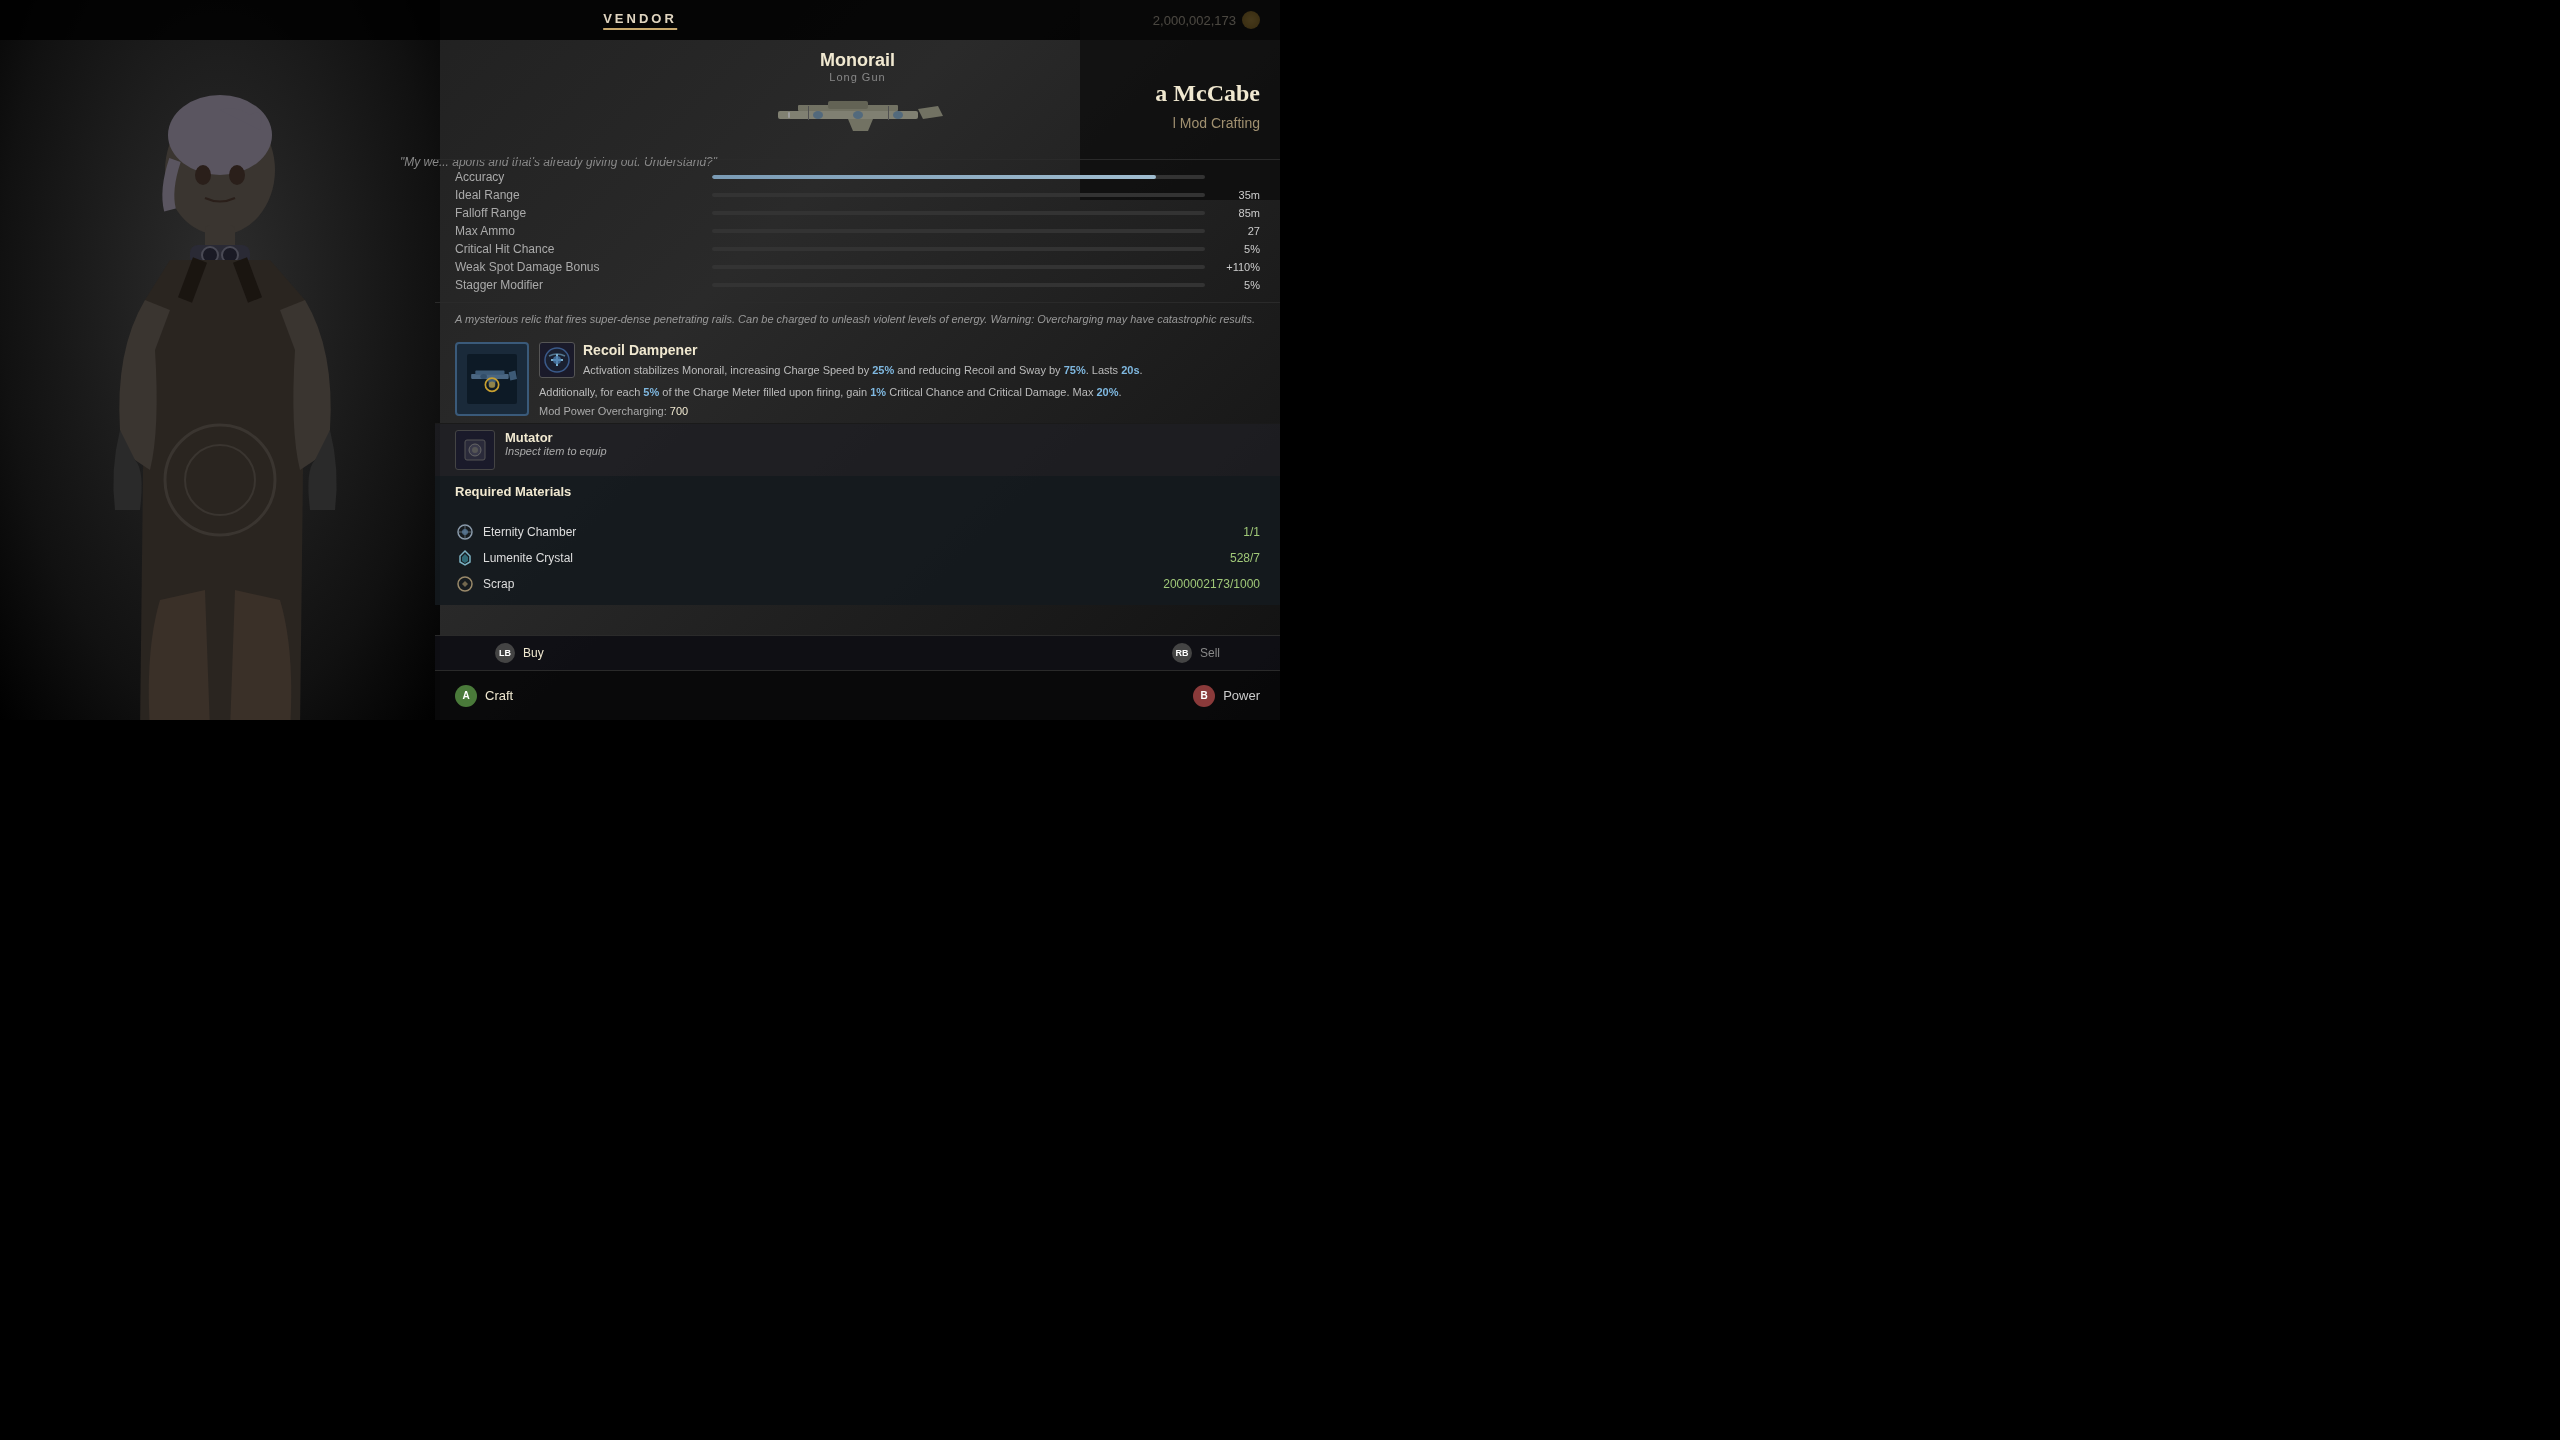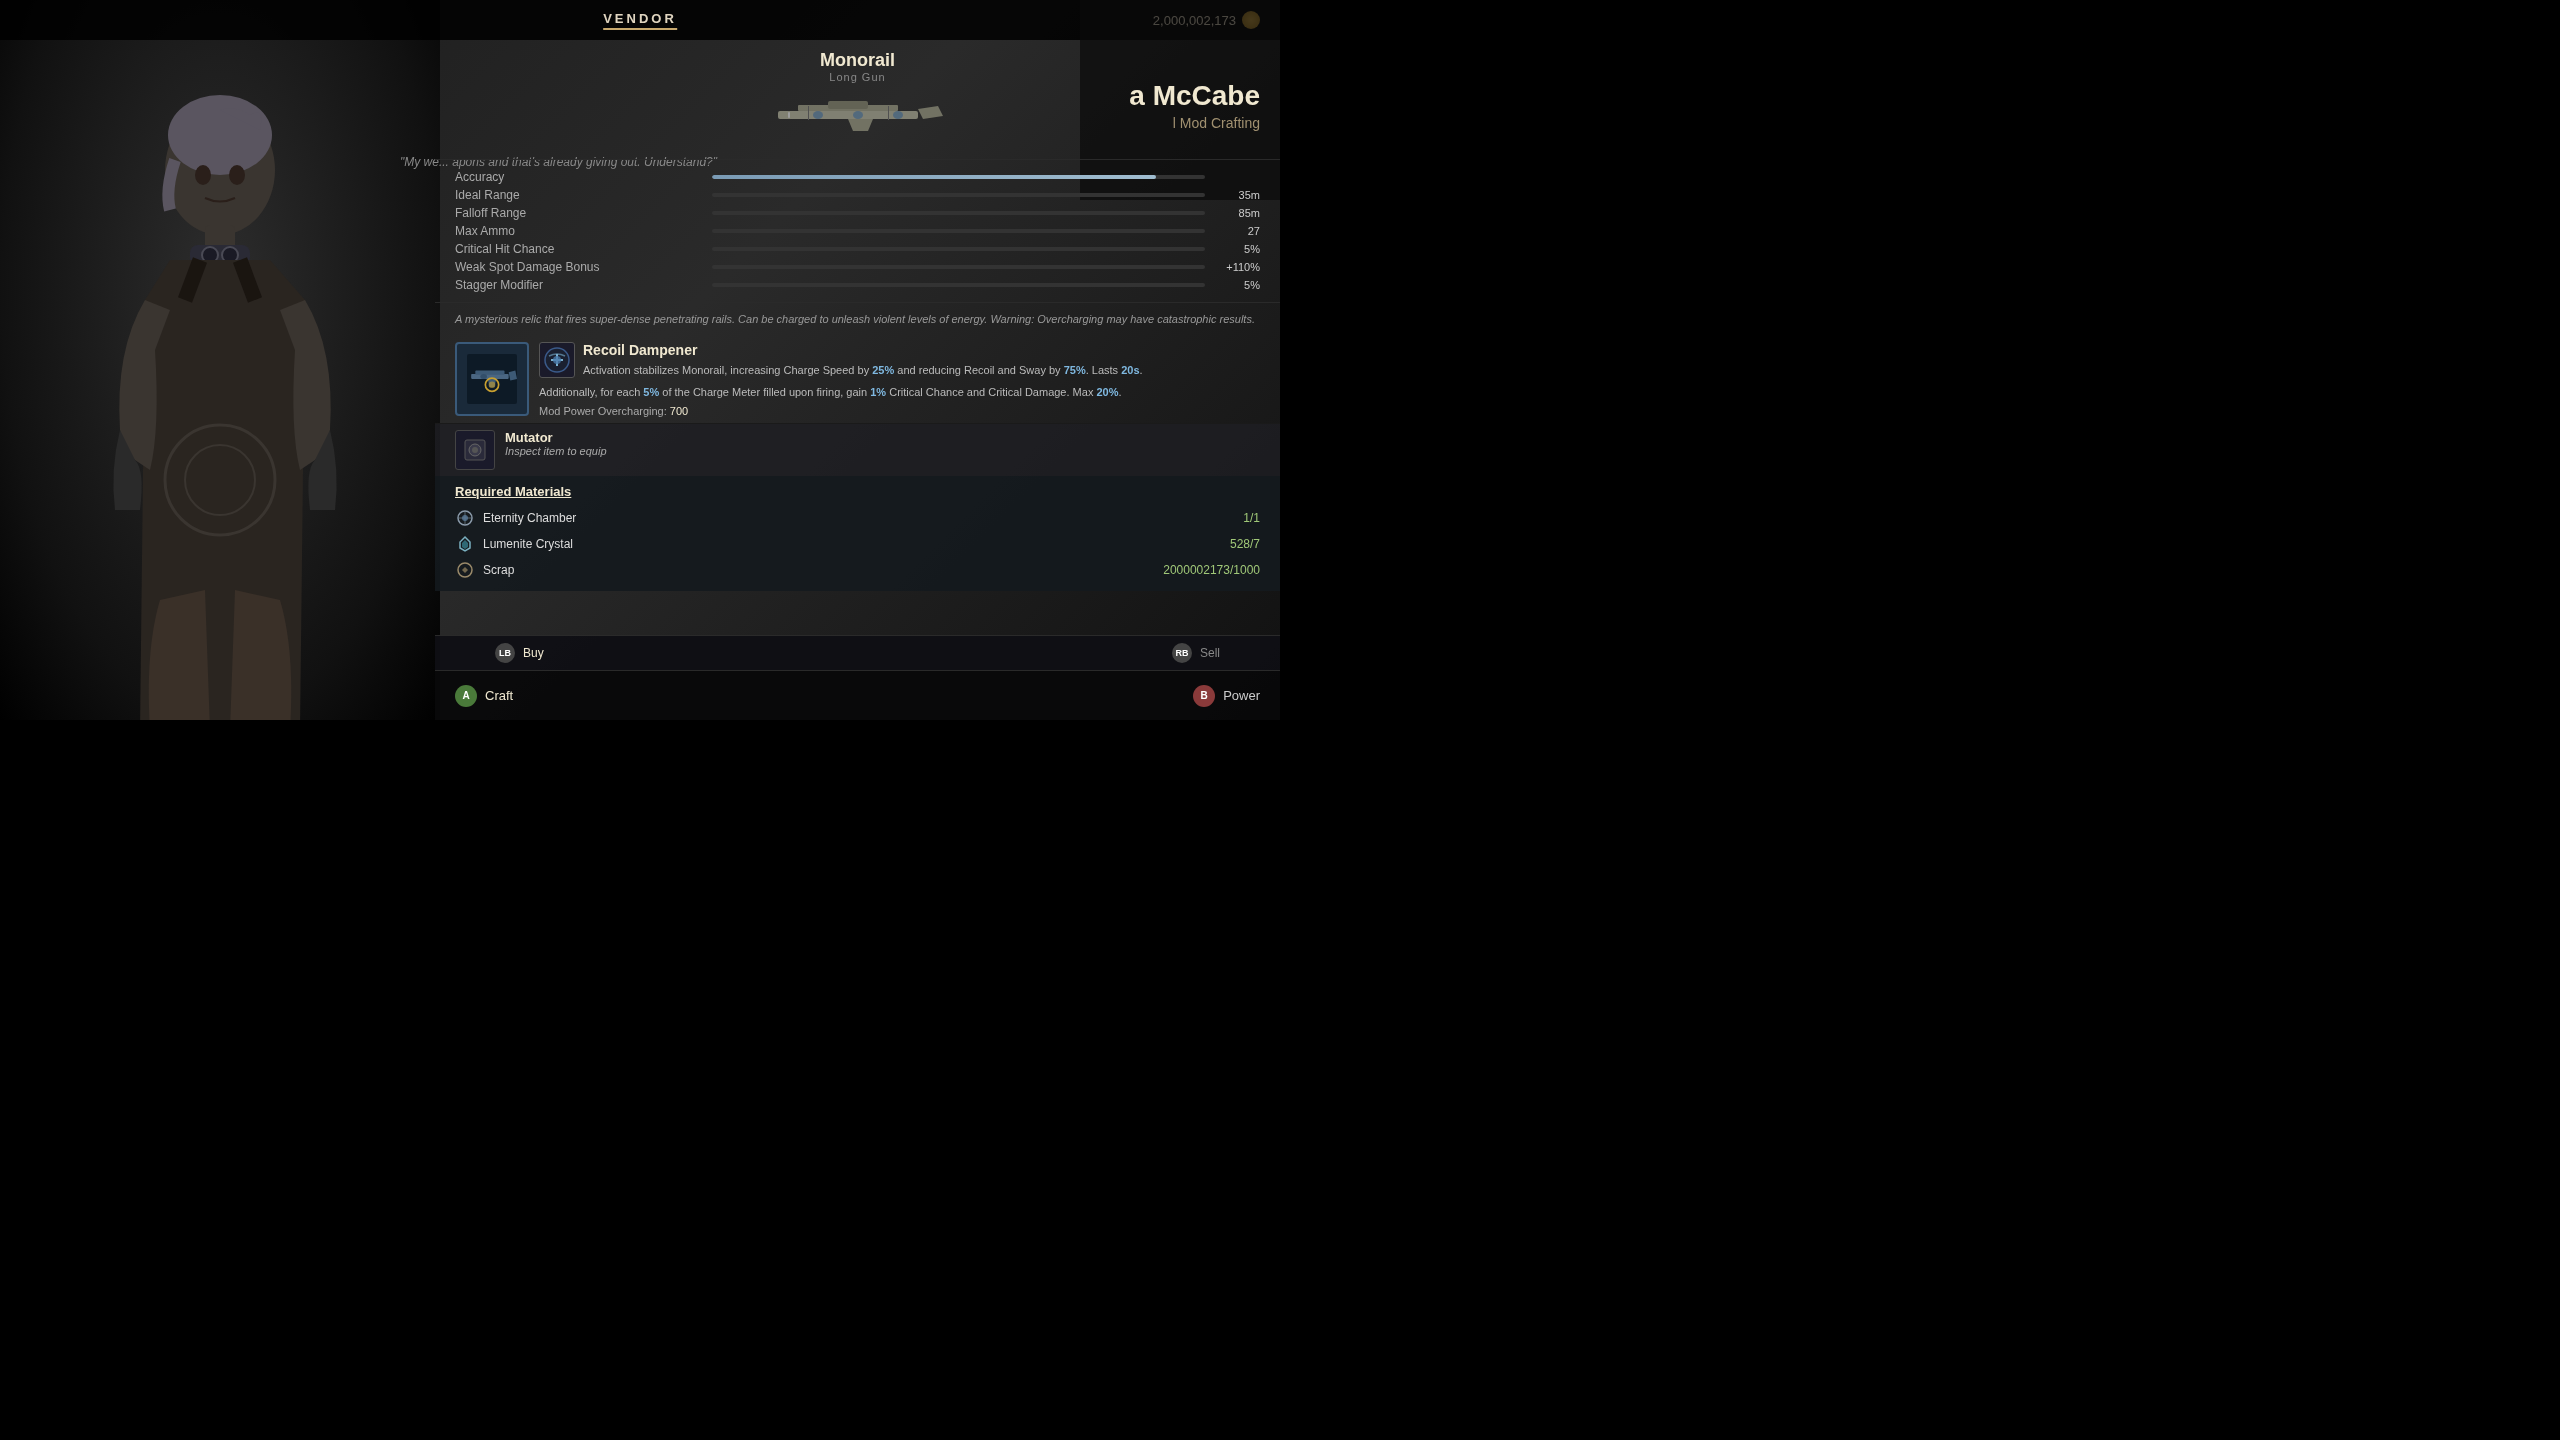--- a/index.html
+++ b/index.html
@@ -94,23 +94,24 @@
       width: 200px;
       height: 200px;
       background: rgba(10,10,10,0.7);
     }
 
     .npc-name {
       position: absolute;
       top: 80px;
       right: 20px;
       color: #f0e8d0;
-      font-size: 28px;
+      font-size: 24px;
       font-weight: bold;
       text-align: right;
+      font-family: Liberation Serif, serif;
     }
 
     .npc-subtitle {
       position: absolute;
       top: 115px;
       right: 20px;
       color: #a09070;
       font-size: 14px;
       text-align: right;
     }
@@ -291,22 +292,21 @@
     
     .materials-section {
       padding: 8px 20px;
       background: rgba(20,25,30,0.9);
     }
 
     .materials-title {
       color: #f0e8d0;
       font-size: 13px;
       font-weight: bold;
-      margin-bottom: 6px;
-      text-decoration: underline;
+      margin-bottom: 20px;
     }
 
     .material-row {
       display: flex;
       align-items: center;
       padding: 3px 0;
       gap: 8px;
     }
 
     .material-icon {

